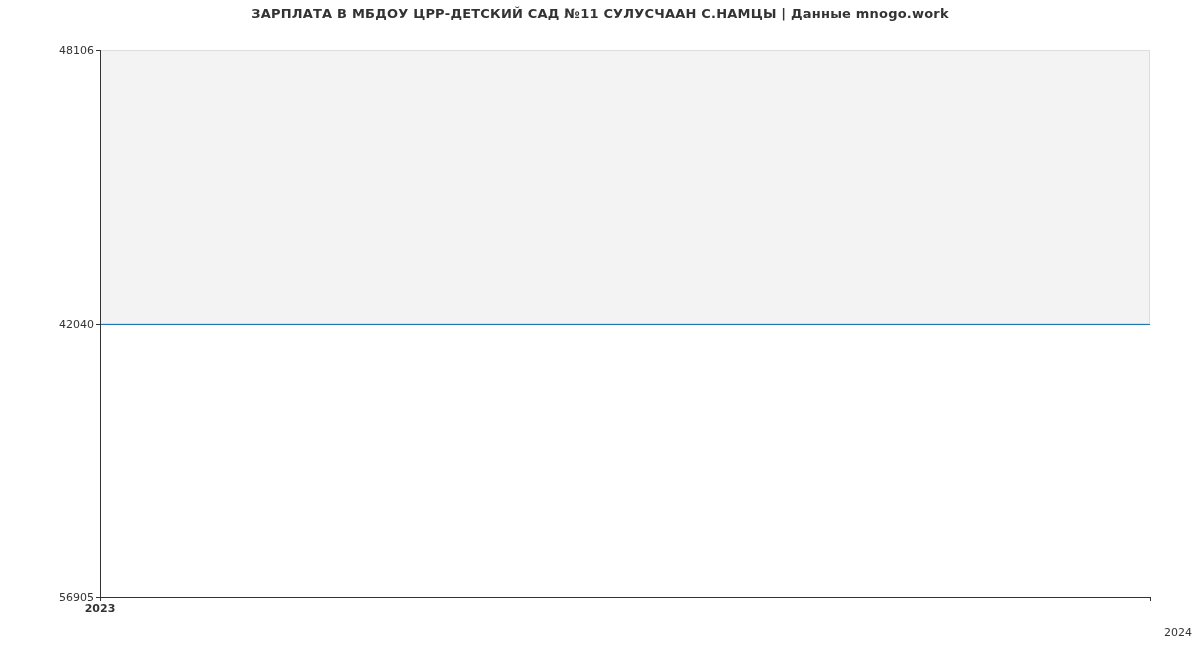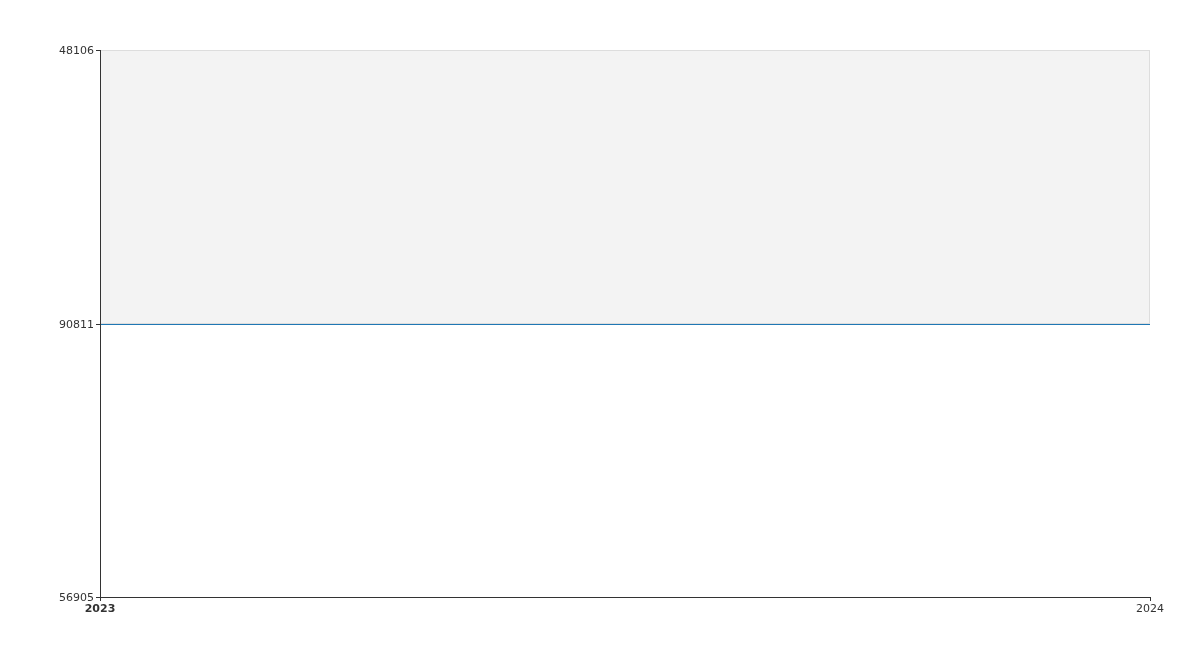--- a/index.html
+++ b/index.html
@@ -94,37 +94,38 @@
     width: 0;
     height: 4px;
     border-left: 1px solid #333;
   }
 </style>
 </head>
 <body>
 
 <div class="chart-wrap">
 
+  <div class="title">ЗАРПЛАТА В МБДОУ ЦРР-ДЕТСКИЙ САД №11 СУЛУСЧААН С.НАМЦЫ | Данные mnogo.work</div>
 
   <div class="plot-area"></div>
 
   <div class="shade" style="left:100px; top:50px; width:1050px; height:273.5px;"></div>
 
   <div class="data-line" style="left:100px; top:323.5px; width:1050px;"></div>
 
   <div class="spine-left"></div>
   <div class="spine-bottom"></div>
 
   <div class="tick-mark-y" style="left:96px; top:597px;"></div>
   <div class="tick-mark-y" style="left:96px; top:323.5px;"></div>
   <div class="tick-mark-y" style="left:96px; top:50px;"></div>
 
   <div class="ytick" style="left:4px; top:597px;">56905</div>
-  <div class="ytick" style="left:4px; top:323.5px;">90811</div>
+  <div class="ytick" style="left:4px; top:323.5px;">42040</div>
   <div class="ytick" style="left:4px; top:50px;">48106</div>
 
   <div class="tick-mark-x" style="left:100px; top:597px;"></div>
   <div class="tick-mark-x" style="left:1150px; top:597px;"></div>
 
   <div class="xtick" style="left:100px;font-weight:bold;">2023</div>
-  <div class="xtick" style="left:1150px;">2024</div>
+  <div class="xtick" style="left:1178px;margin-top:24px;">2024</div>
 
 </div>
 
 </body></html>

